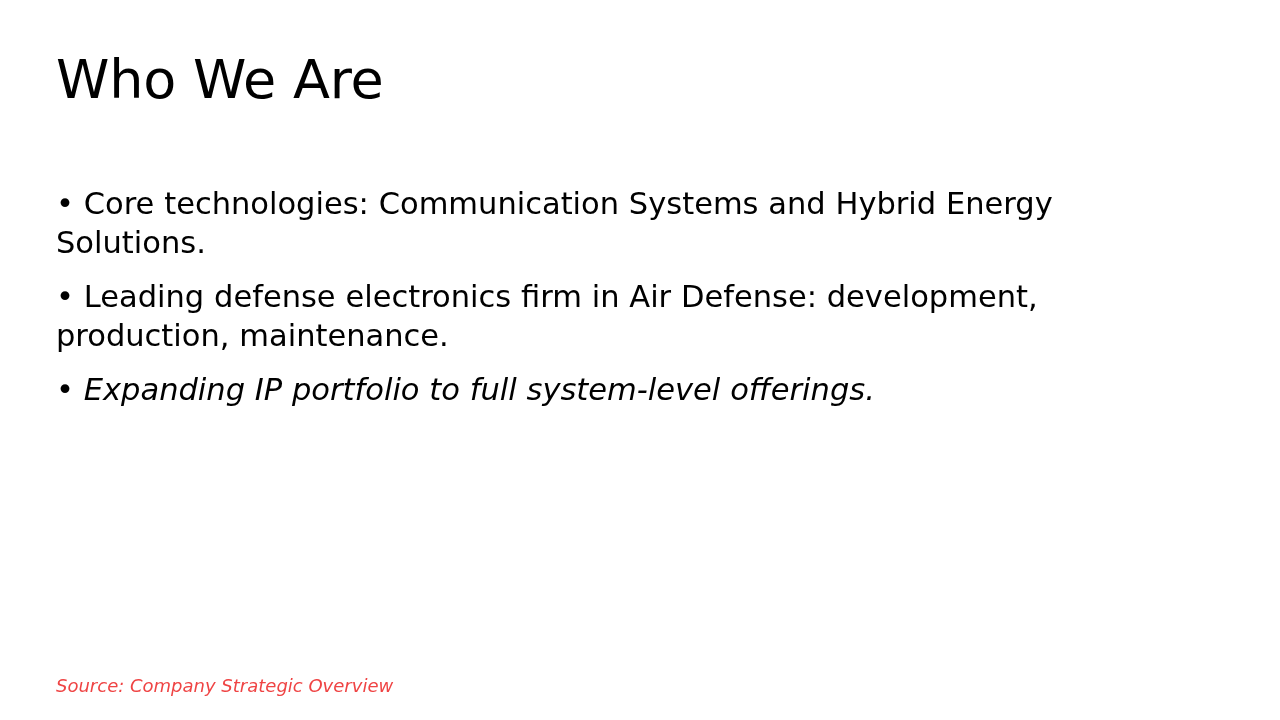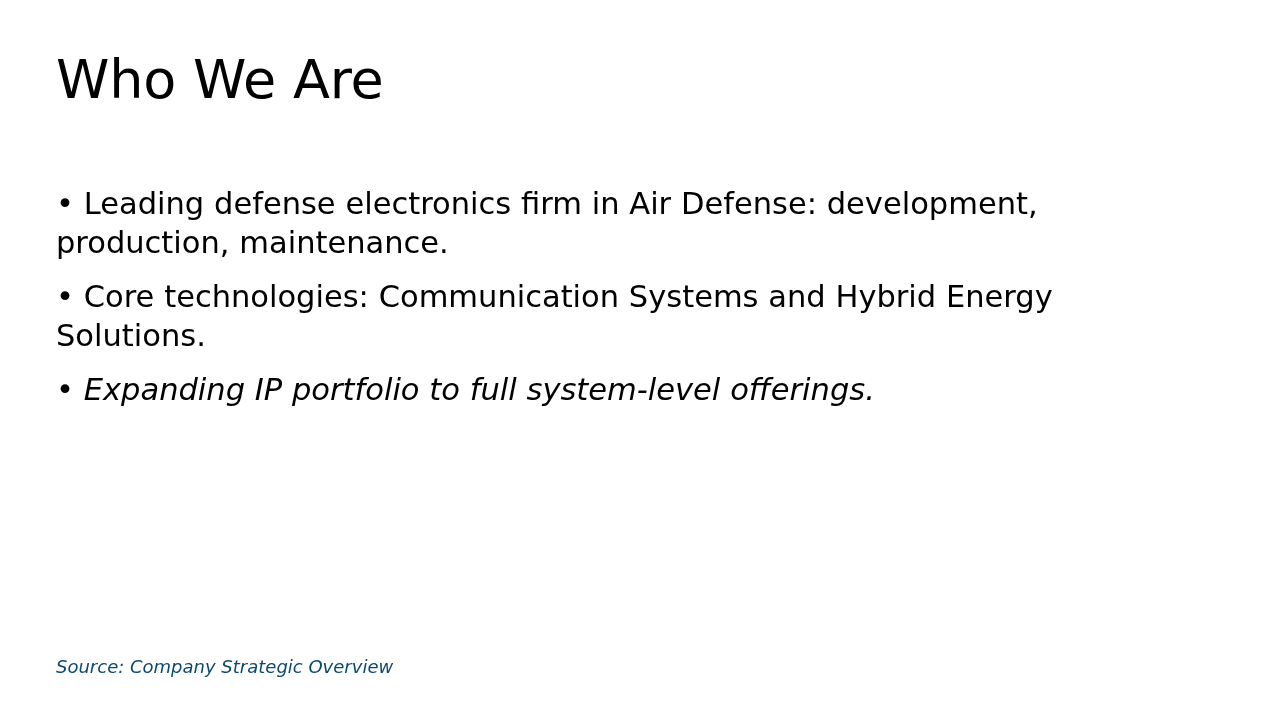--- a/index.html
+++ b/index.html
@@ -57,38 +57,38 @@
   }
 
   .bullet-para:last-child {
     margin-bottom: 0;
     font-style: italic;
   }
 
   .source-note {
     position: absolute;
     left: 56px;
-    top: 655px;
+    top: 674px;
     font-family: "DejaVu Sans", "Liberation Sans", sans-serif;
     font-size: 18px;
     font-style: italic;
     font-weight: 400;
     line-height: 24px;
-    color: #0c4a6e;
+    color: #ef4444;
     white-space: nowrap;
   }
 </style>
 </head>
 <body>
 
 <div class="slide">
 
   <div class="slide-title">Who We Are</div>
 
   <div class="body-block">
+    <p class="bullet-para">• Core technologies: Communication Systems and Hybrid Energy Solutions.</p>
     <p class="bullet-para">• Leading defense electronics firm in Air Defense: development, production, maintenance.</p>
-    <p class="bullet-para">• Core technologies: Communication Systems and Hybrid Energy Solutions.</p>
     <p class="bullet-para">• Expanding IP portfolio to full system-level offerings.</p>
   </div>
 
   <div class="source-note">Source: Company Strategic Overview</div>
 
 </div>
 
 </body></html>

